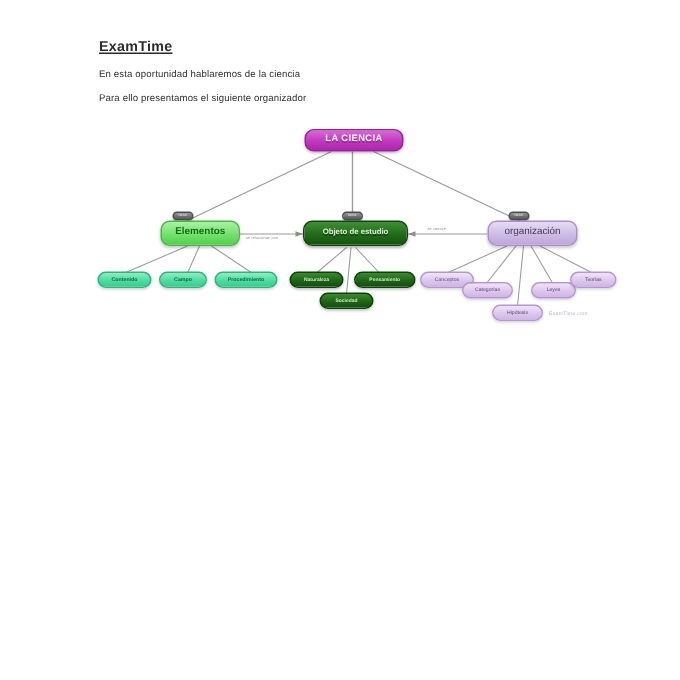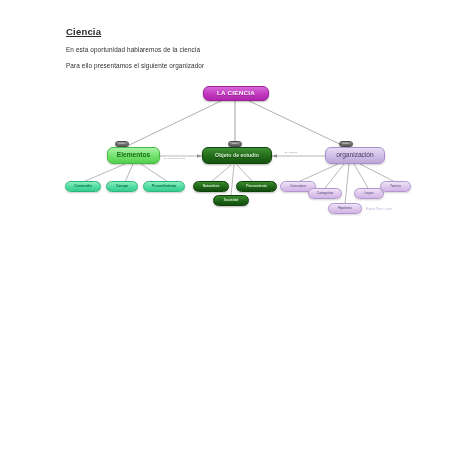--- a/index.html
+++ b/index.html
@@ -126,21 +126,21 @@
     letter-spacing:.2px;
     white-space:nowrap;
   }
 </style>
 </head>
 <body>
 
 <div id="page">
 
   <div class="doc-text">
-    <div class="doc-title">Ciencia</div>
+    <div class="doc-title">ExamTime</div>
     <p class="doc-para">En esta oportunidad hablaremos de la ciencia</p>
     <p class="doc-para">Para ello presentamos el siguiente organizador</p>
   </div>
 
   <div id="map">
 
     <svg id="wires" viewBox="0 0 355 145">
 
       <line x1="158" y1="23" x2="60" y2="70" stroke="#9a9a9a" stroke-width="0.8"></line>
       <line x1="172" y1="23" x2="172" y2="68" stroke="#9a9a9a" stroke-width="0.9"></line>

